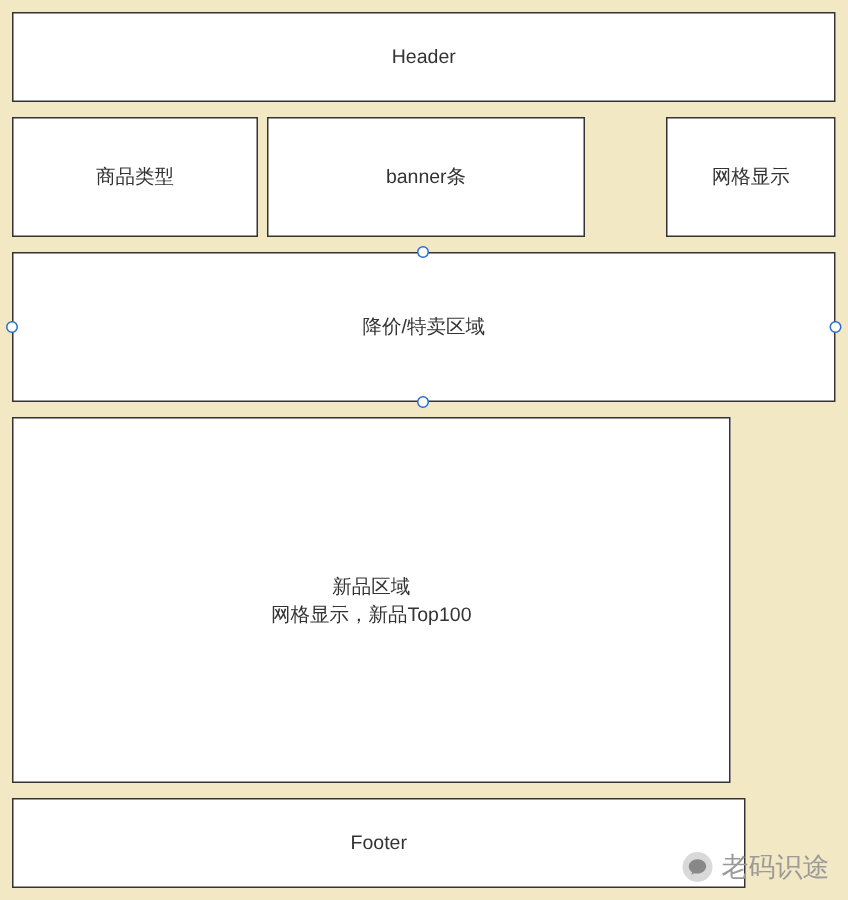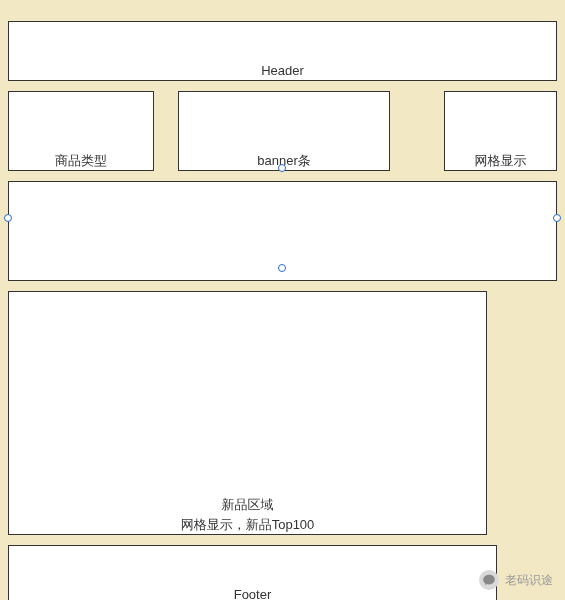--- a/index.html
+++ b/index.html
@@ -8,40 +8,39 @@
     background: #f2e8c4;
     font-family: "Microsoft YaHei", Arial, sans-serif;
     font-size: 13px;
     color: #333;
     position: relative;
   }
   .block {
     background: #ffffff;
     border: 1px solid #333;
     display: flex;
-    align-items: flex-end;
+    align-items: center;
     justify-content: center;
     text-align: center;
     line-height: 1.5;
-    margin-top: 13px;
   }
   
   .header {
     position: absolute;
     left: 8px;
     top: 8px;
     width: 549px;
     height: 60px;
   }
   
   .col-left {
     position: absolute;
     left: 8px;
     top: 78px;
-    width: 146px;
+    width: 164px;
     height: 80px;
   }
   .col-mid {
     position: absolute;
     left: 178px;
     top: 78px;
     width: 212px;
     height: 80px;
   }
   .col-right {
@@ -89,21 +88,21 @@
   .h-left   { left: 4px;   top: 214px; }
   .h-right  { left: 553px; top: 214px; }
   
   .watermark {
     position: absolute;
     right: 12px;
     bottom: 10px;
     display: flex;
     align-items: center;
     gap: 6px;
-    font-size: 12px;
+    font-size: 18px;
     color: #9a9a9a;
     pointer-events: none;
   }
   .wm-icon {
     width: 20px;
     height: 20px;
     border-radius: 50%;
     background: #d9d9d9;
     display: flex;
     align-items: center;
@@ -125,20 +124,21 @@
 <div class="block col-mid">
   <span>banner条</span>
 </div>
 
 <div class="block col-right">
   <span>网格显示</span>
 </div>
 
 <div class="block discount">
   <div>
+    <div>降价/特卖区域</div>
   </div>
 </div>
 
 <div class="handle h-top"></div>
 <div class="handle h-bottom"></div>
 <div class="handle h-left"></div>
 <div class="handle h-right"></div>
 
 <div class="block newprod">
   <div>

